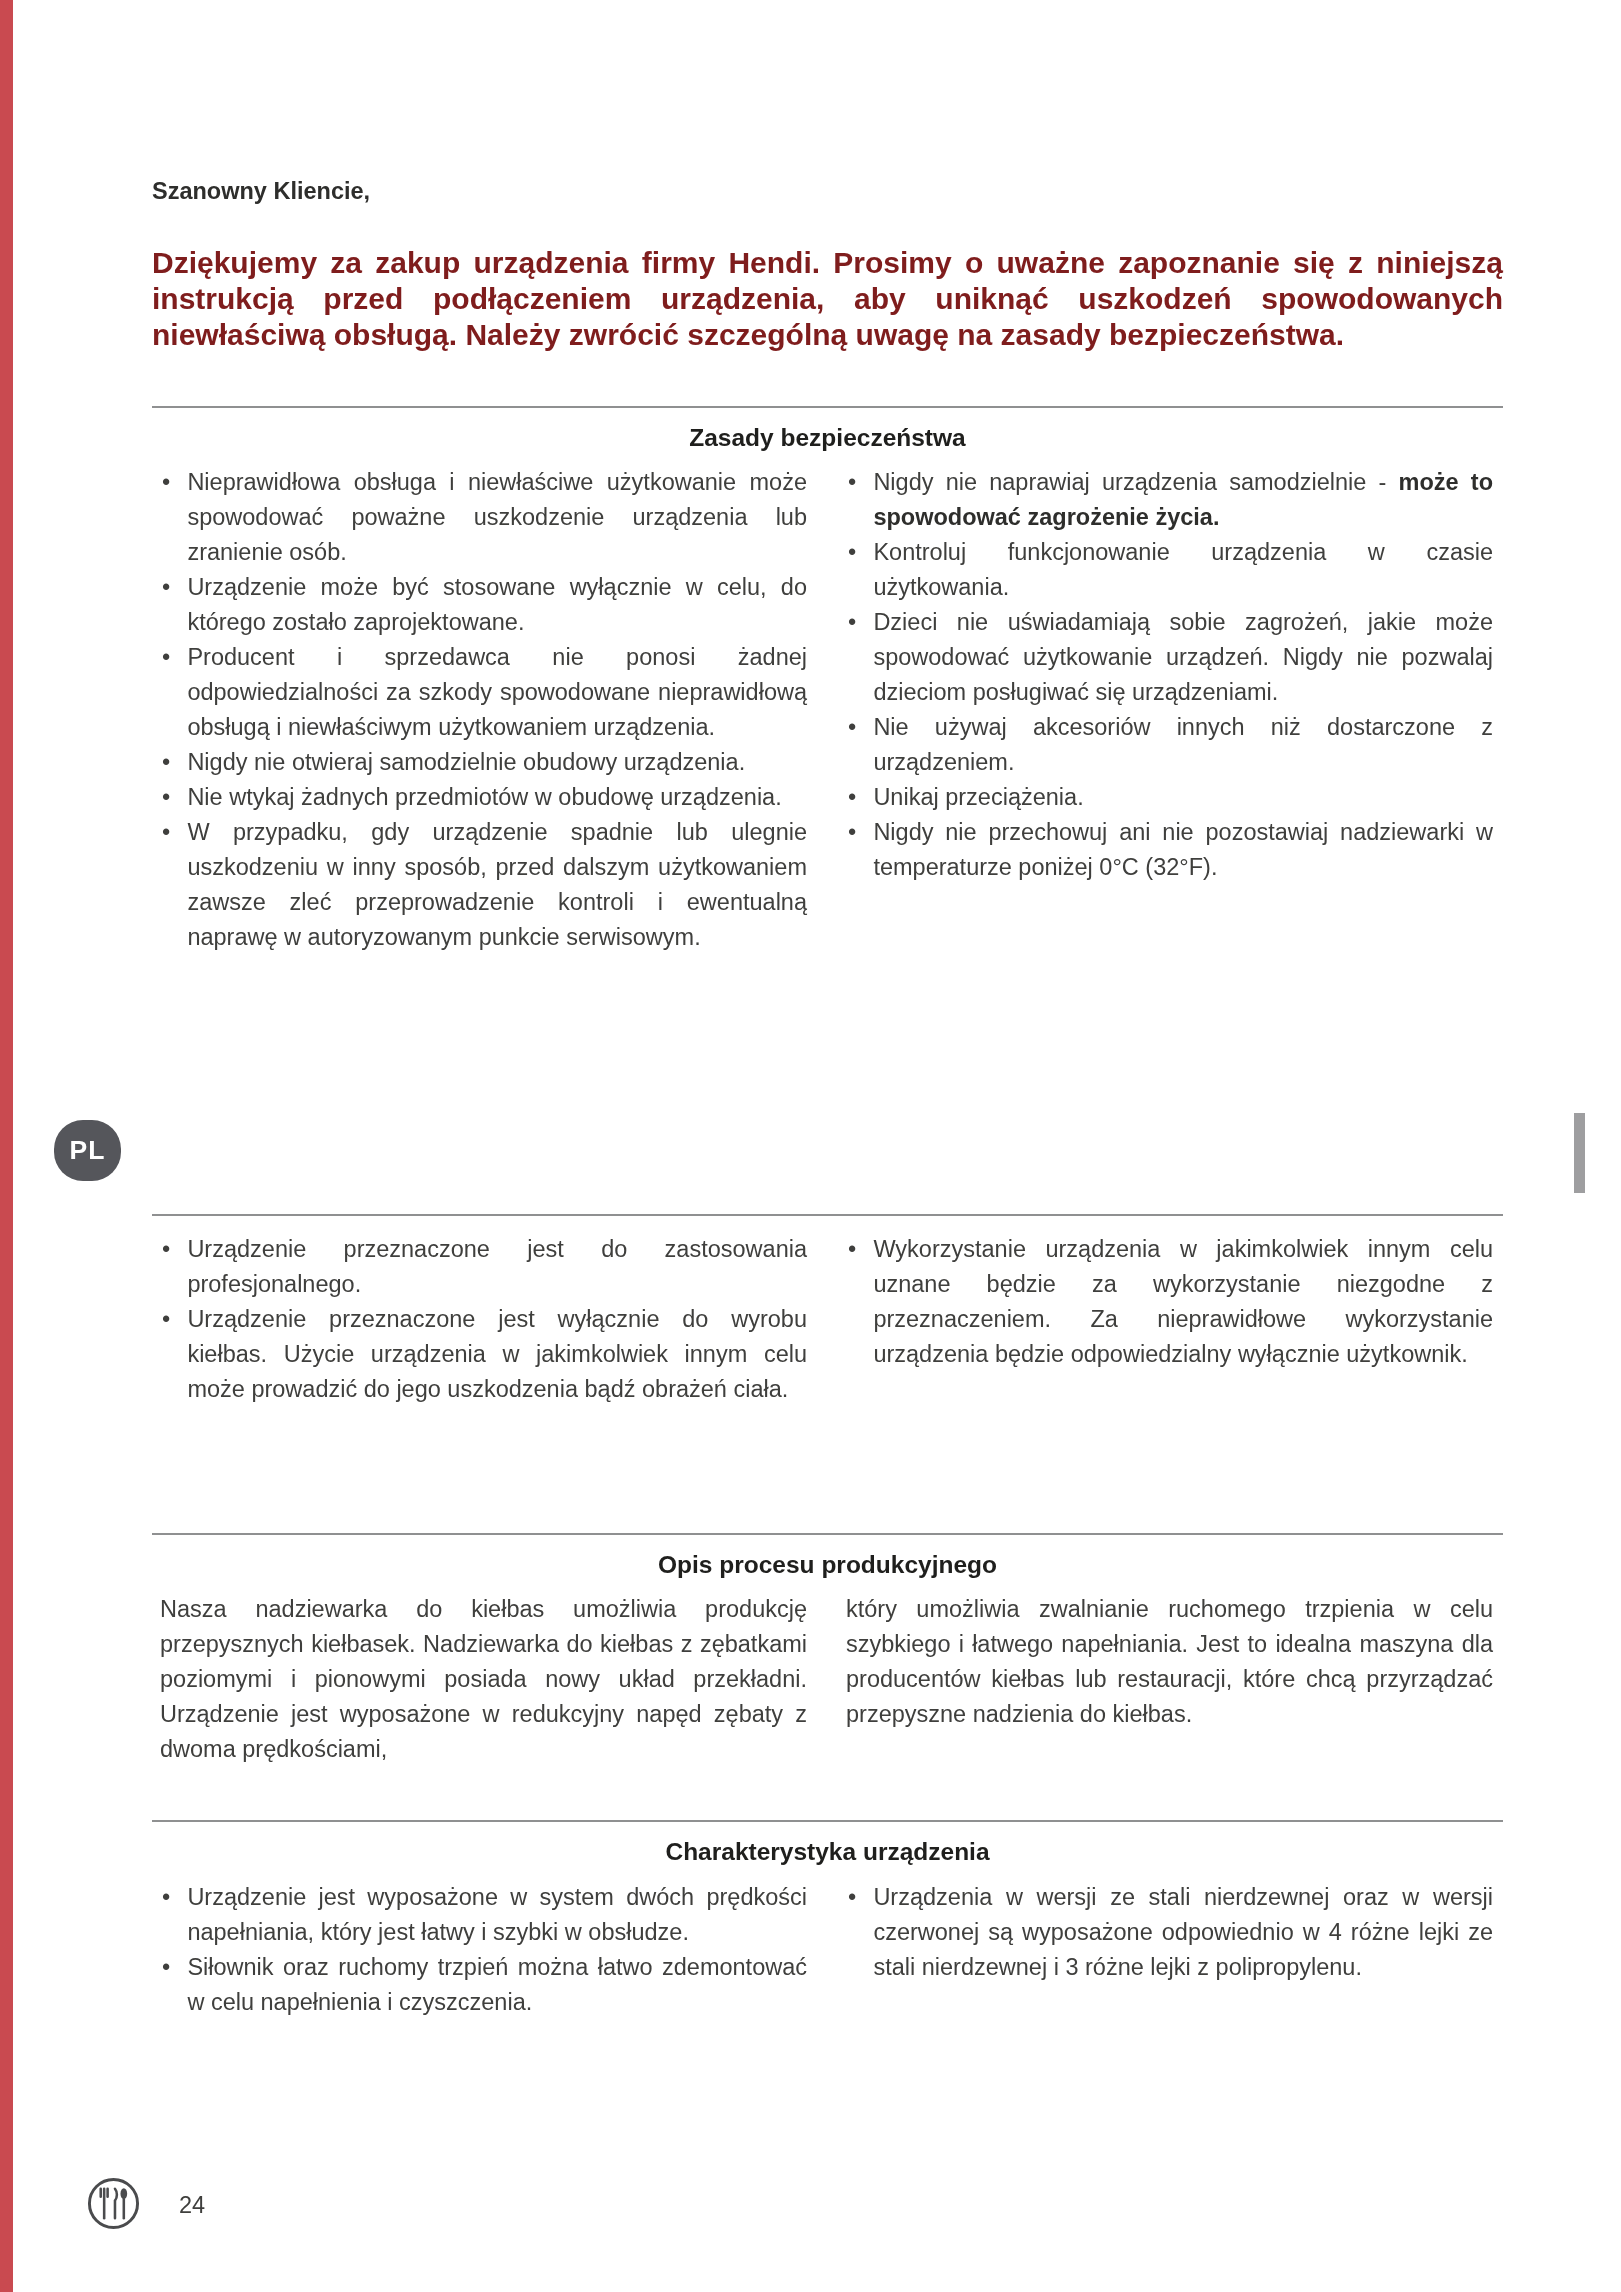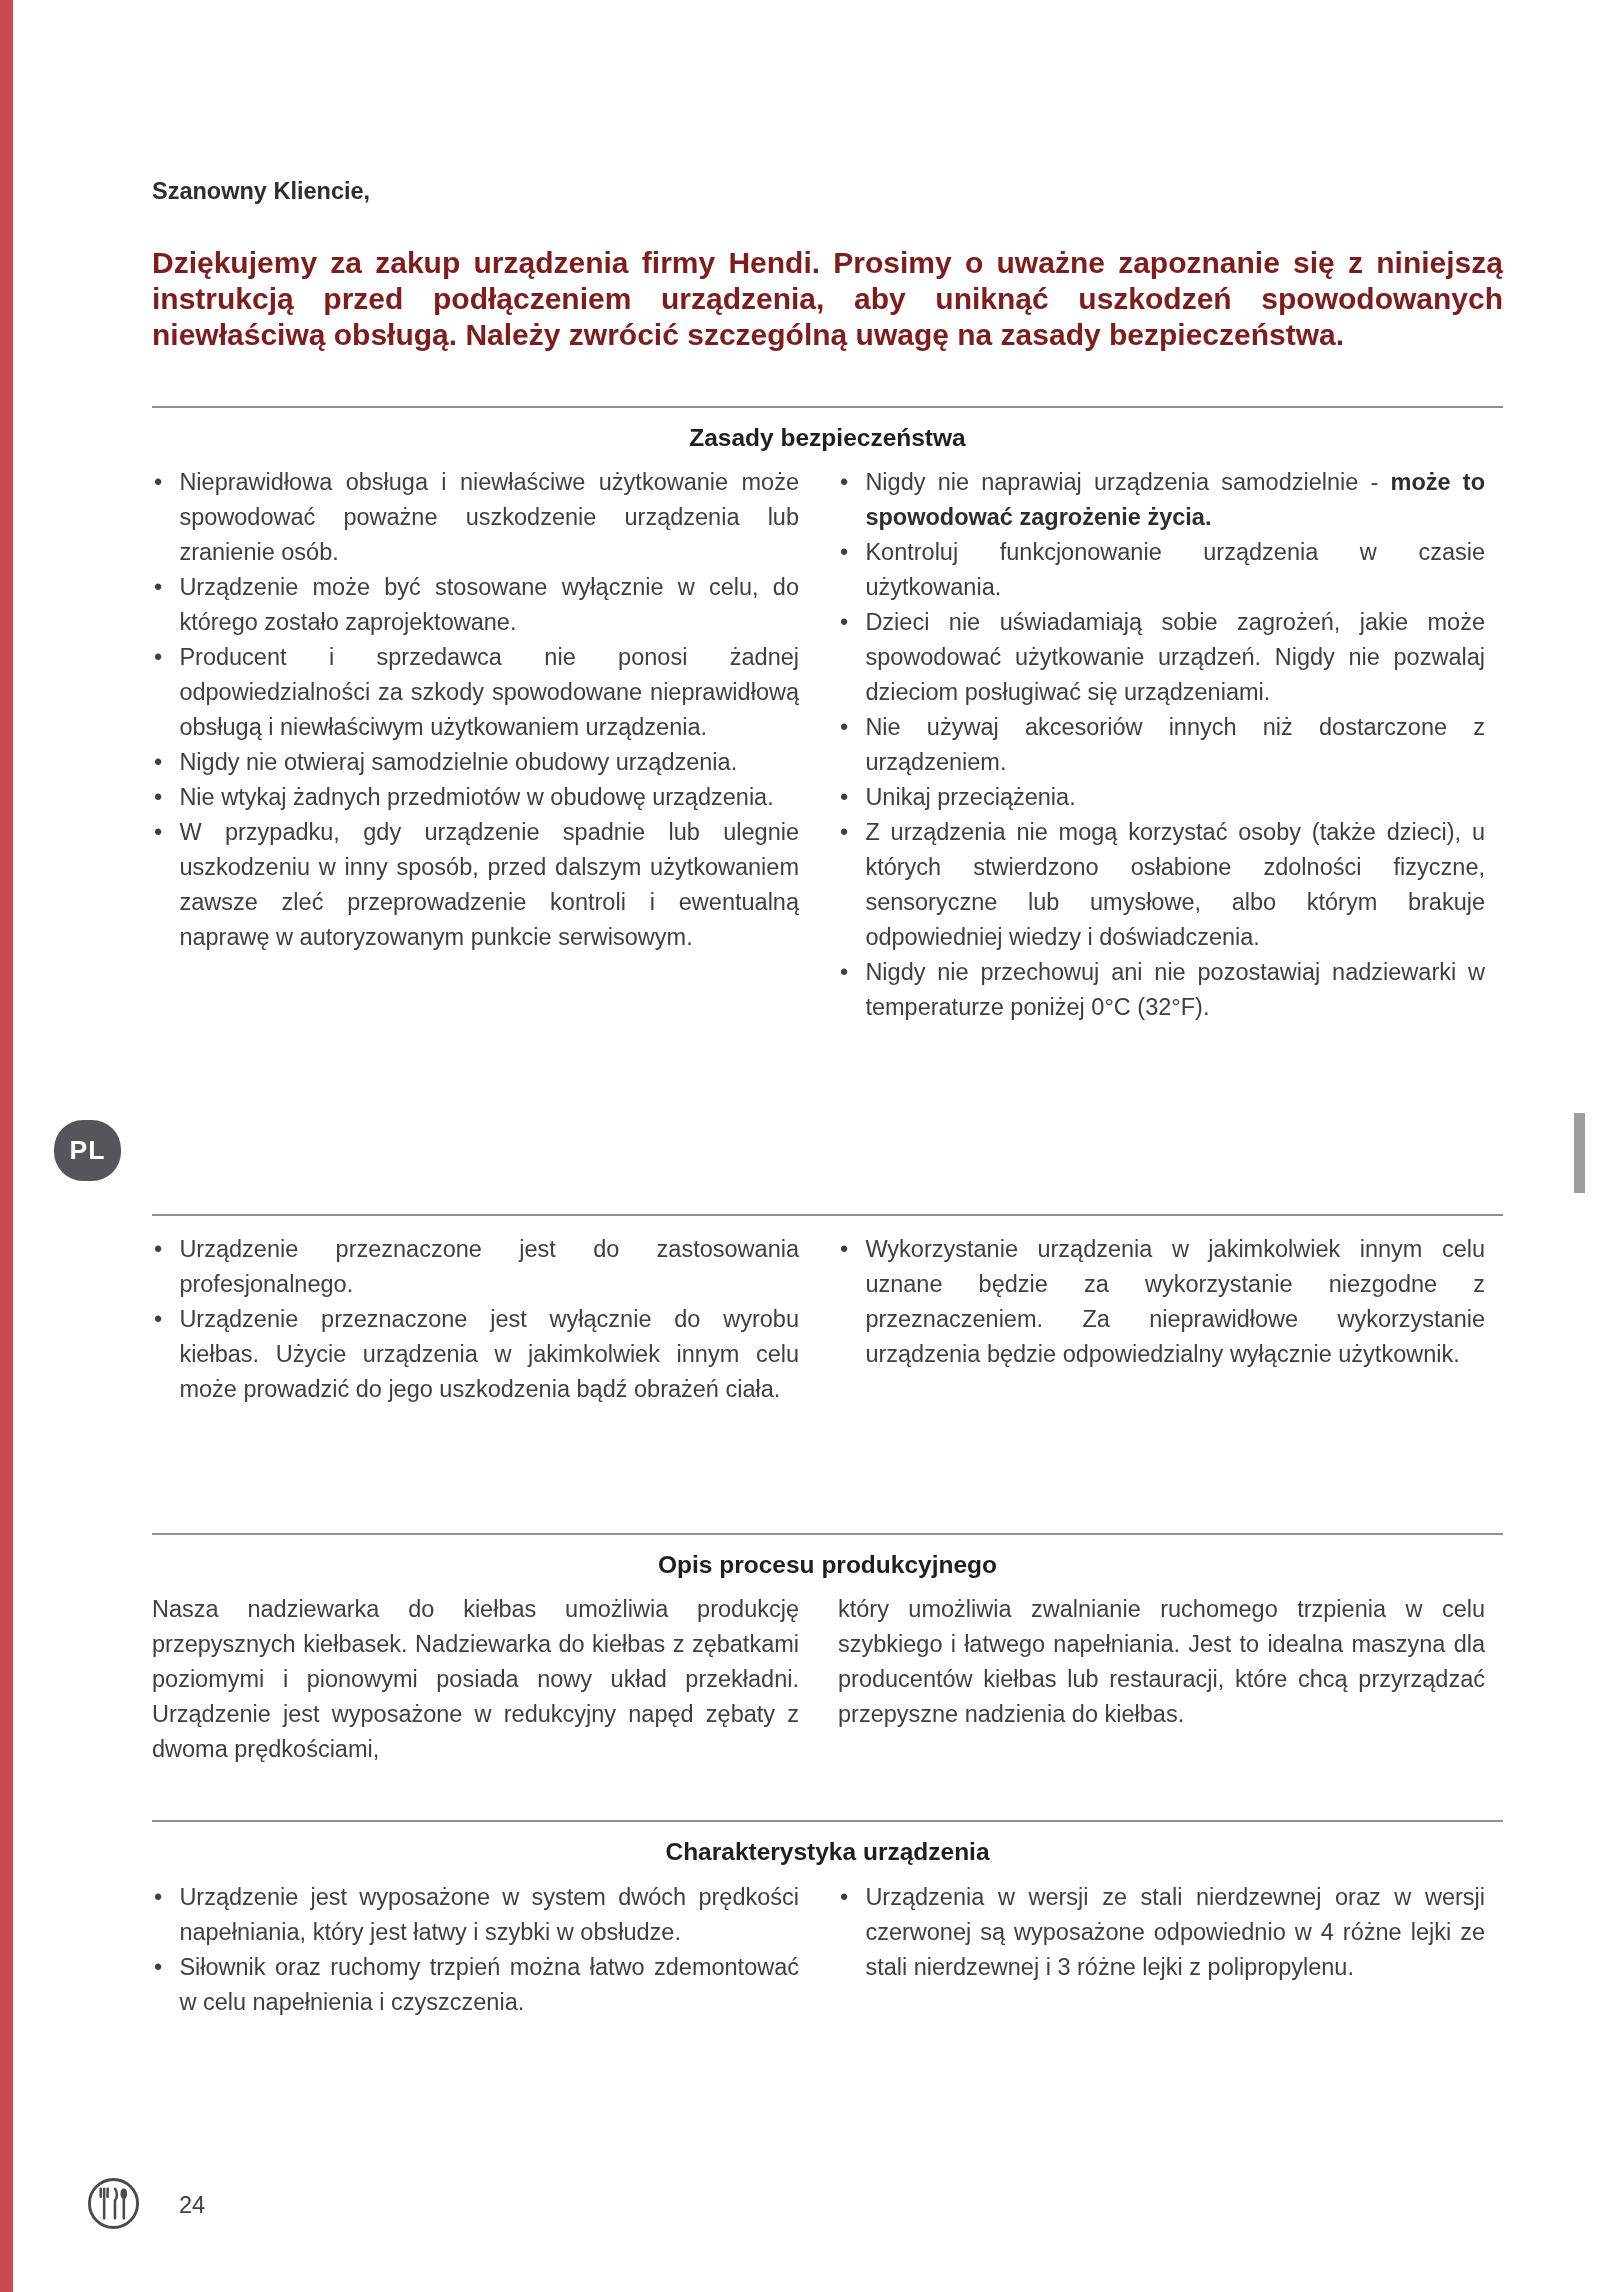--- a/index.html
+++ b/index.html
@@ -67,21 +67,21 @@
   .section.safety   { min-height: 755px; }
   .section.purpose  { min-height: 266px; }
   .section.process  { min-height: 224px; }
   .section-title {
     font-size: 24.5px;
     font-weight: 700;
     color: #1f1f1d;
     margin: 0 0 13.7px 0;
     text-align: center;
   }
-  .cols { display: flex; gap: 39px; }
+  .cols { display: flex; gap: 39px; margin-left: 8px; }
   .col { width: 647px; font-size: 23.5px; line-height: 35px; }
   ul.bullets { list-style: none; margin: 0; padding: 0; }
   ul.bullets li {
     position: relative;
     padding-left: 27.4px;
     text-align: justify;
     margin: 0;
   }
   ul.bullets li::before {
     content: "\2022";
@@ -130,21 +130,20 @@
         </div>
         <div class="col">
           <ul class="bullets">
             <li>
               <span>Nigdy nie naprawiaj urządzenia samodzielnie - </span><strong>może to spowodować zagrożenie życia.</strong>
             </li>
             <li>Kontroluj funkcjonowanie urządzenia w czasie użytkowania.</li>
             <li>Dzieci nie uświadamiają sobie zagrożeń, jakie może spowodować użytkowanie urządzeń. Nigdy nie pozwalaj dzieciom posługiwać się urządzeniami.</li>
             <li>Nie używaj akcesoriów innych niż dostarczone z urządzeniem.</li>
             <li>Unikaj przeciążenia.</li>
-            <li>Z urządzenia nie mogą korzystać osoby (także dzieci), u których stwierdzono osłabione zdolności fizyczne, sensoryczne lub umysłowe, albo którym brakuje odpowiedniej wiedzy i doświadczenia.</li>
             <li>Nigdy nie przechowuj ani nie pozostawiaj nadziewarki w temperaturze poniżej 0°C (32°F).</li>
           </ul>
         </div>
       </div>
     </div>
 
     <div class="section purpose">
       <div class="cols">
         <div class="col">
           <ul class="bullets">

